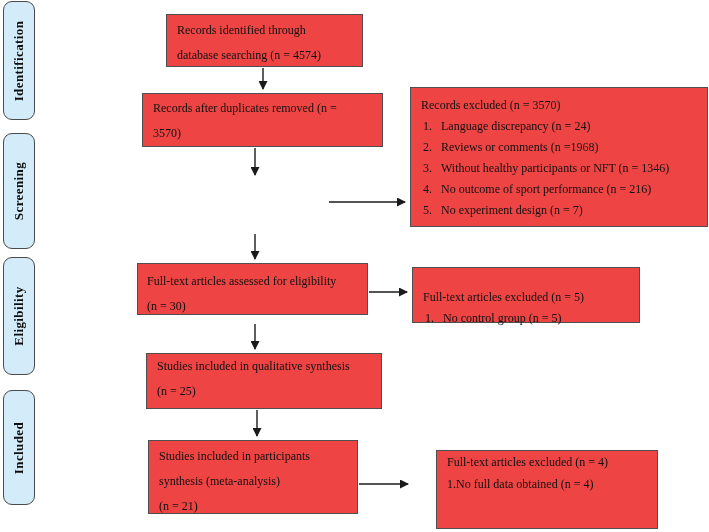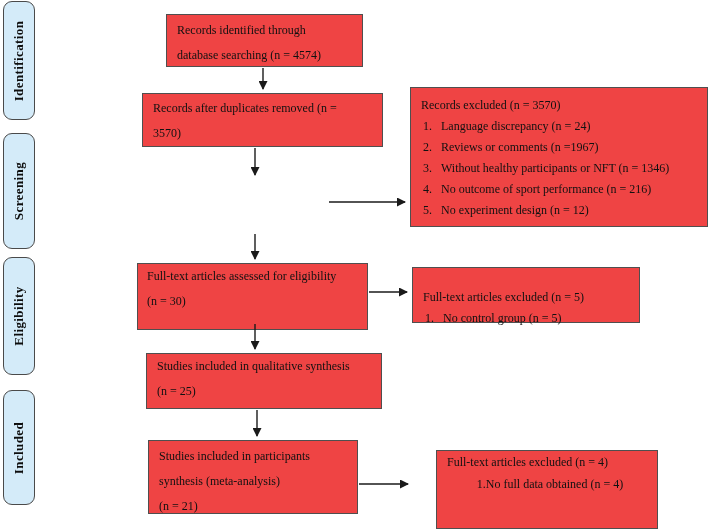--- a/index.html
+++ b/index.html
@@ -23,21 +23,21 @@
     border:1.6px solid #4f4f4f; font-size:12px; line-height:25px;
     padding:0 4px 0 10px;
   }
   .box .ln { white-space:nowrap; }
   
   .excl { line-height:21px; }
   .excl .title { white-space:nowrap; }
   .li { display:flex; }
   .li .num { flex:none; width:18px; margin-left:2px; }
   .li .txt { white-space:nowrap; }
-  .li-flat { white-space:nowrap;text-align:center; }
+  .li-flat { white-space:nowrap; }
   
   .arrows { position:absolute; left:0; top:0; width:709px; height:532px; pointer-events:none; }
 </style>
 </head>
 <body>
 
 <div class="canvas">
 
   <div class="stage" style="top:1px;height:119px">
     <span class="stage-label">Identification</span>
@@ -63,38 +63,38 @@
   </div>
 
   <div class="box excl" style="left:410px;top:87px;width:298px;height:140px;padding-top:7px">
     <div class="title">Records excluded (n = 3570)</div>
     <div class="li">
       <span class="num">1.</span>
       <span class="txt">Language discrepancy (n = 24)</span>
     </div>
     <div class="li">
       <span class="num">2.</span>
-      <span class="txt">Reviews or comments (n =1967)</span>
+      <span class="txt">Reviews or comments (n =1968)</span>
     </div>
     <div class="li">
       <span class="num">3.</span>
       <span class="txt">Without healthy participants or NFT (n = 1346)</span>
     </div>
     <div class="li">
       <span class="num">4.</span>
       <span class="txt">No outcome of sport performance (n = 216)</span>
     </div>
     <div class="li">
       <span class="num">5.</span>
-      <span class="txt">No experiment design (n = 12)</span>
+      <span class="txt">No experiment design (n = 7)</span>
     </div>
   </div>
 
 
-  <div class="box" style="left:137px;top:263px;width:231px;height:67px;padding-left:9px">
+  <div class="box" style="left:137px;top:263px;width:231px;height:52px;padding-top:5px;padding-left:9px">
     <div class="ln">Full-text articles assessed for eligibility</div>
     <div class="ln">(n = 30)</div>
   </div>
 
   <div class="box excl" style="left:412px;top:267px;width:228px;height:56px;padding-top:19px">
     <div class="title">Full-text articles excluded (n = 5)</div>
     <div class="li">
       <span class="num">1.</span>
       <span class="txt">No control group (n = 5)</span>
     </div>

